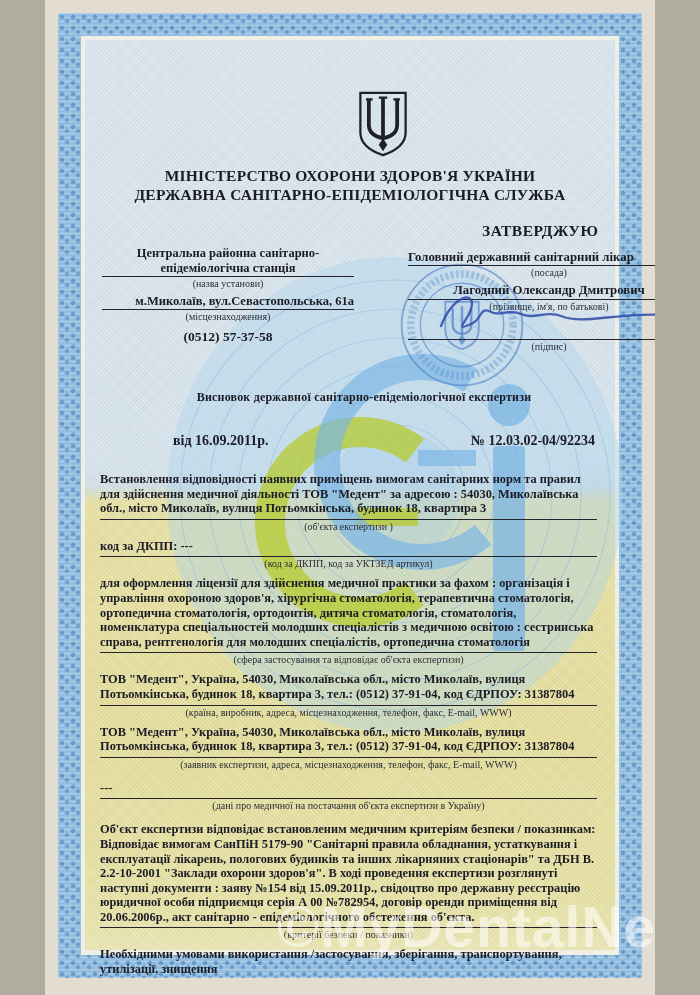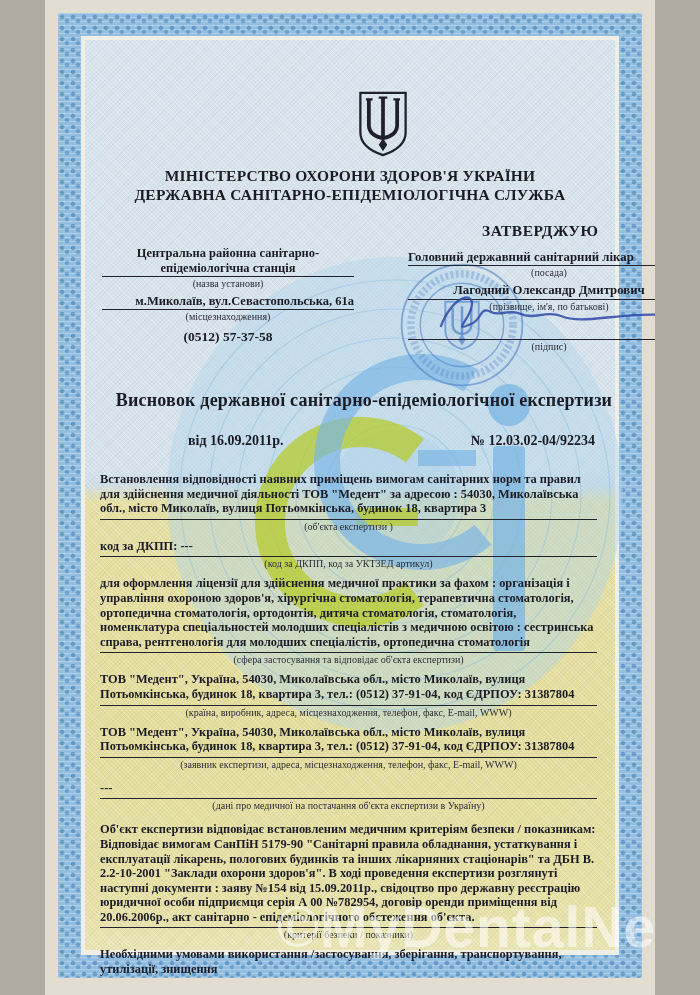--- a/index.html
+++ b/index.html
@@ -38,23 +38,23 @@
   .center{text-align:center;}
   .ministry{left:0;right:0;top:166px;font-size:15.5px;font-weight:bold;letter-spacing:.2px;line-height:1.25;}
   .approve{left:437px;top:222px;width:130px;font-size:15.5px;font-weight:bold;letter-spacing:.5px;}
   .issuer{left:57px;top:246px;width:252px;font-size:12.5px;font-weight:bold;text-align:center;line-height:1.2;}
   .approver{left:363px;top:250px;width:282px;font-size:12.8px;font-weight:bold;text-align:center;line-height:1.2;}
   .u{border-bottom:1.6px solid #23232d;}
   .cap{font-size:10px;font-weight:normal;color:#2c2c36;text-align:center;line-height:1.2;padding-top:1px;}
   .field{padding-bottom:0;}
   .phone{margin-top:6px;font-size:13.5px;}
   .sigspace{height:26px;}
-  .title{left:0;right:0;top:390px;font-size:18px;font-weight:bold;letter-spacing:.2px;margin-left:28px;}
+  .title{left:0;right:0;top:390px;font-size:12px;font-weight:bold;letter-spacing:.2px;margin-left:28px;}
   .daterow{left:0;right:0;top:433px;font-size:14px;font-weight:bold;height:20px;}
-  .daterow .d{position:absolute;left:143px;}
+  .daterow .d{position:absolute;left:128px;}
   .daterow .n{position:absolute;right:60px;}
   .sections{left:55px;right:58px;top:472px;font-size:12.4px;line-height:14.6px;}
   .sec{margin-bottom:6px;}
   .sec-text{font-weight:bold;padding-bottom:3px;}
   .sec-heading{font-weight:bold;}
   .dash{min-height:13px;}
   .m10{margin-top:10px;}
   .watermark{
     left:232px;top:894px;z-index:6;
     font-family:"Liberation Sans","DejaVu Sans",sans-serif;

